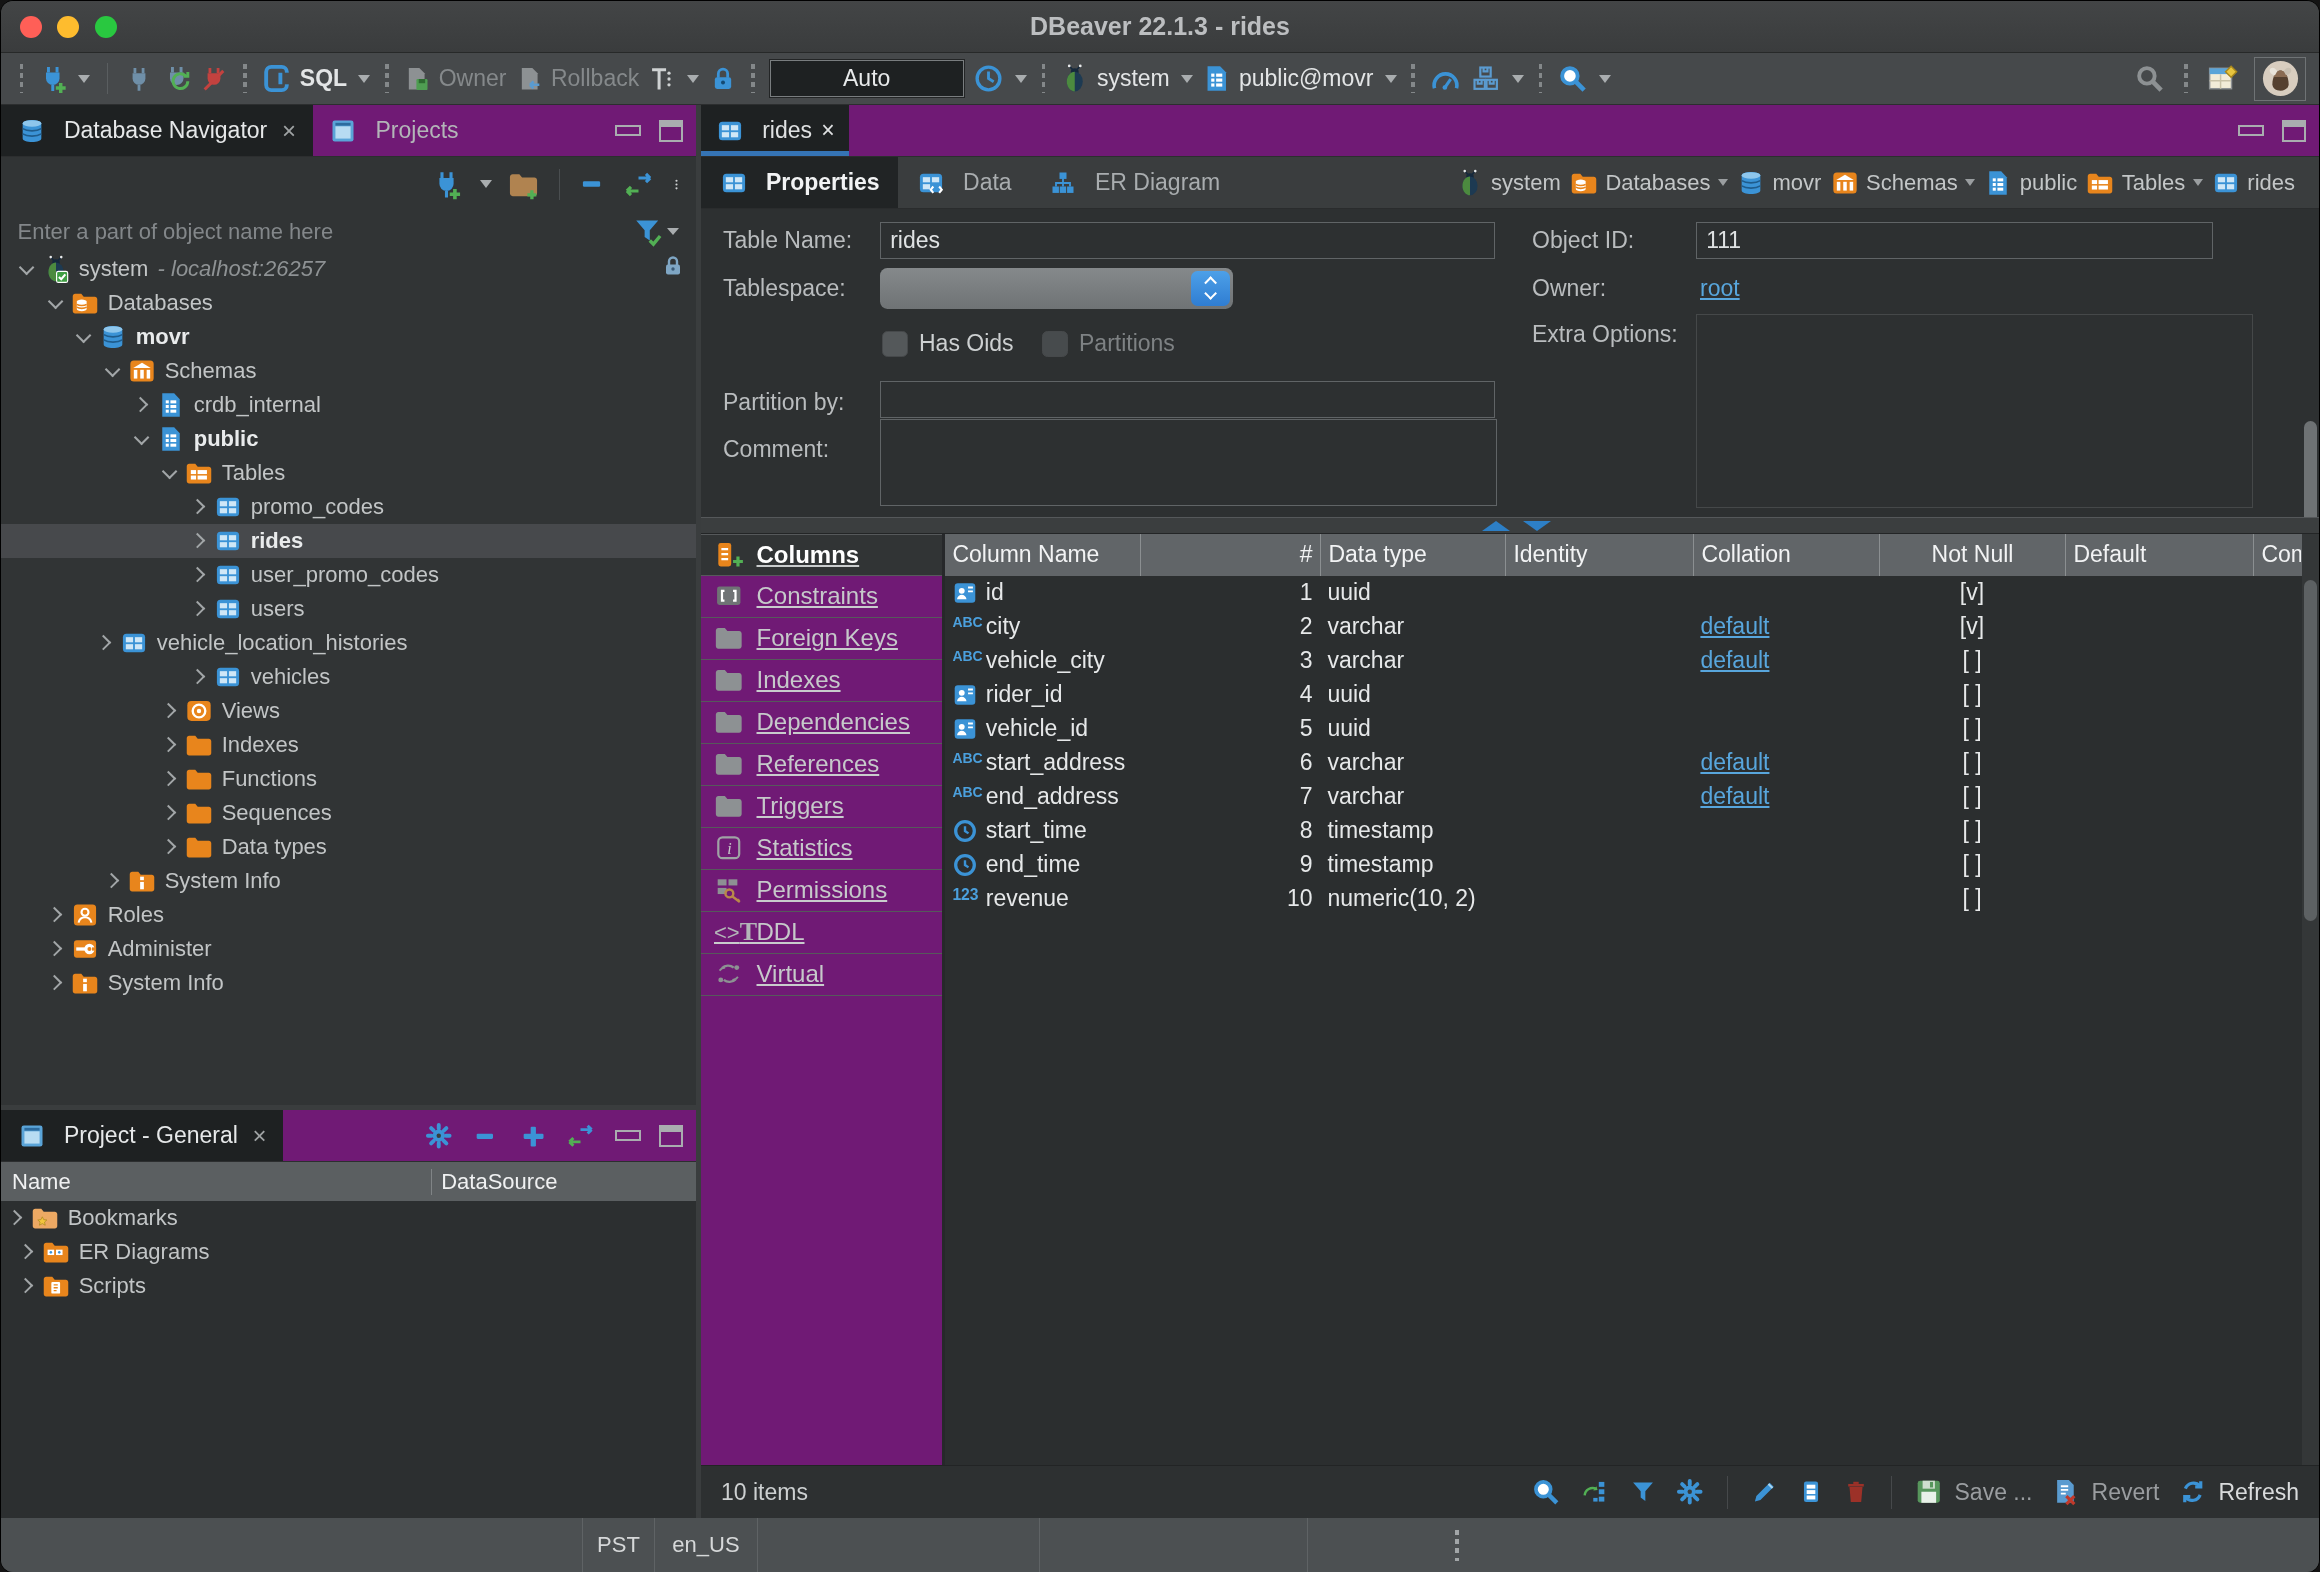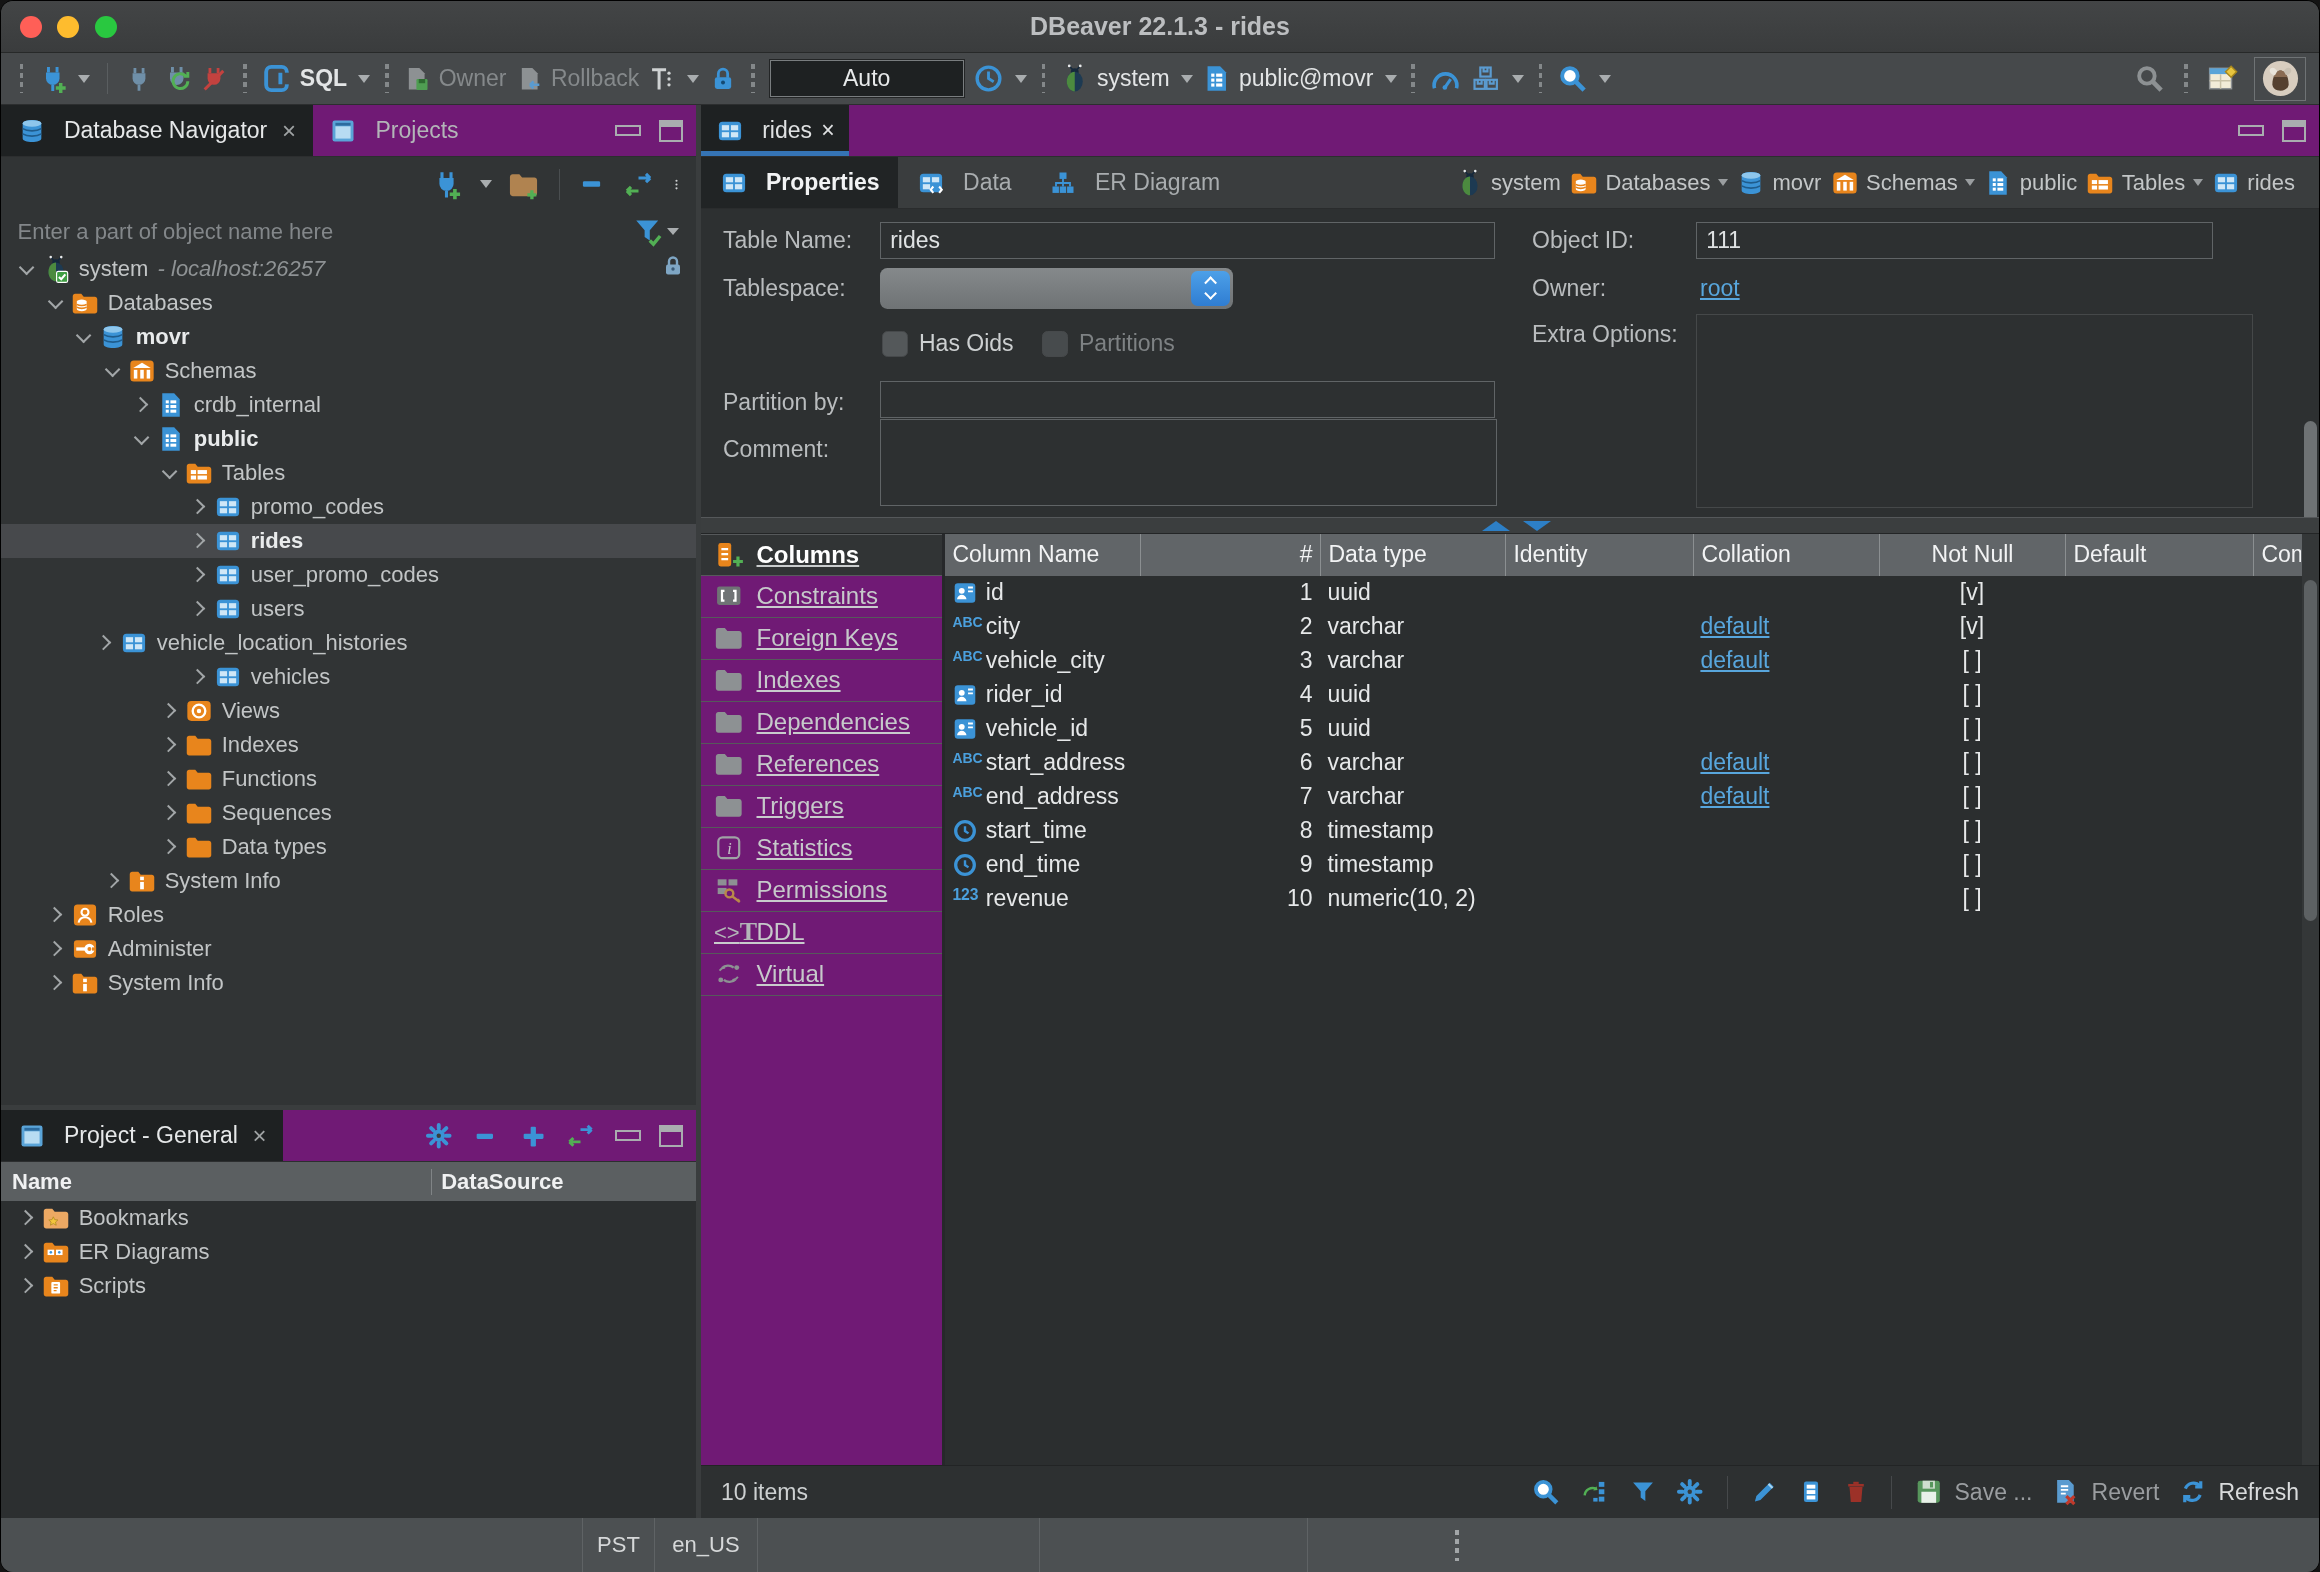--- a/index.html
+++ b/index.html
@@ -48,21 +48,21 @@
   .trow.bold .tlabel{font-weight:bold;color:#e9ebec;}
   .tsuffix{font-style:italic;color:#8e9294;margin-left:9.2px;}
   .chev{width:29.5px;display:flex;align-items:center;justify-content:center;flex:none;}
   .chev::before{content:"";width:9.2px;height:9.2px;border-right:2.8px solid #a2a6a8;border-bottom:2.8px solid #a2a6a8;}
   .chev.right::before{transform:rotate(-45deg);margin-right:2.8px;}
   .chev.down::before{transform:rotate(45deg);margin-bottom:2.8px;}
   .ticon{width:28px;height:28px;margin-right:9.2px;flex:none;display:inline-flex;}
   .tree-lock{margin-left:auto;padding-right:11px;}
   
   .project{flex:1;border-top:5.5px solid #3a3d3e;display:flex;flex-direction:column;background:#2c2f30;}
-  .phead{height:39px;background:#5b5f61;display:flex;align-items:center;font-size:22px;color:#f0f1f2;font-weight:bold;}
+  .phead{height:39px;background:#5b5f61;display:flex;align-items:center;font-size:22px;color:#f0f1f2;}
   .phead .pc1{width:430px;padding-left:11px;}
   .phead .pc2{flex:1;border-left:0.9px solid #80848六6;padding-left:9.2px;border-left:0.9px solid #808486;}
   
   .editor{flex:1;display:flex;flex-direction:column;background:#2d3031;position:relative;}
   .etab{display:flex;align-items:center;gap:9.2px;padding:0 14.8px;font-size:23px;color:#dfe1e2;background:#1e2122;position:relative;}
   .etab .underline{position:absolute;left:0;right:0;bottom:0;height:4.6px;background:#3574b5;}
   .subrow{height:52px;background:#3a3d3e;display:flex;align-items:stretch;border-bottom:0.9px solid #2a2c2d;}
   .subtab{display:flex;align-items:center;gap:9.2px;padding:0 18.5px;font-size:23px;color:#a9adaf;}
   .subtab.active{background:#212425;color:#f2f3f4;font-weight:bold;}
   .crumbs{margin-left:auto;display:flex;align-items:center;gap:9.2px;padding-right:24px;font-size:22px;color:#c3c6c7;}
@@ -738,21 +738,21 @@
               </span>
             <span class="gmin"></span>
             <span class="gmax"></span>
           </div>
         </div>
         <div class="phead">
           <div class="pc1">Name</div>
           <div class="pc2">DataSource</div>
         </div>
         <div id="project-rows">
-            <div class="trow" style="padding-left: 11px;">
+            <div class="trow" style="">
               <span class="chev right"></span>
               <span class="ticon">
                 <svg viewBox="0 0 24 24">
                   <path d="M1.5 6.2C1.5 5 2.4 4 3.6 4h5.2l2.1 2.6h9.5c1.2 0 2.1 1 2.1 2.2v10c0 1.2-.9 2.2-2.1 2.2H3.6c-1.2 0-2.1-1-2.1-2.2z" fill="#eda963"></path>
                   <path d="M9.7 11l1.2 2.4 2.7.3-2 1.8.6 2.7-2.5-1.4-2.5 1.4.6-2.7-2-1.8 2.7-.3z" fill="#f3c53d" stroke="#a8871c" stroke-width=".6"></path>
                 </svg>
               </span>
               <span>Bookmarks</span>
             </div>
             <div class="trow" style="padding-left: 11px;">

